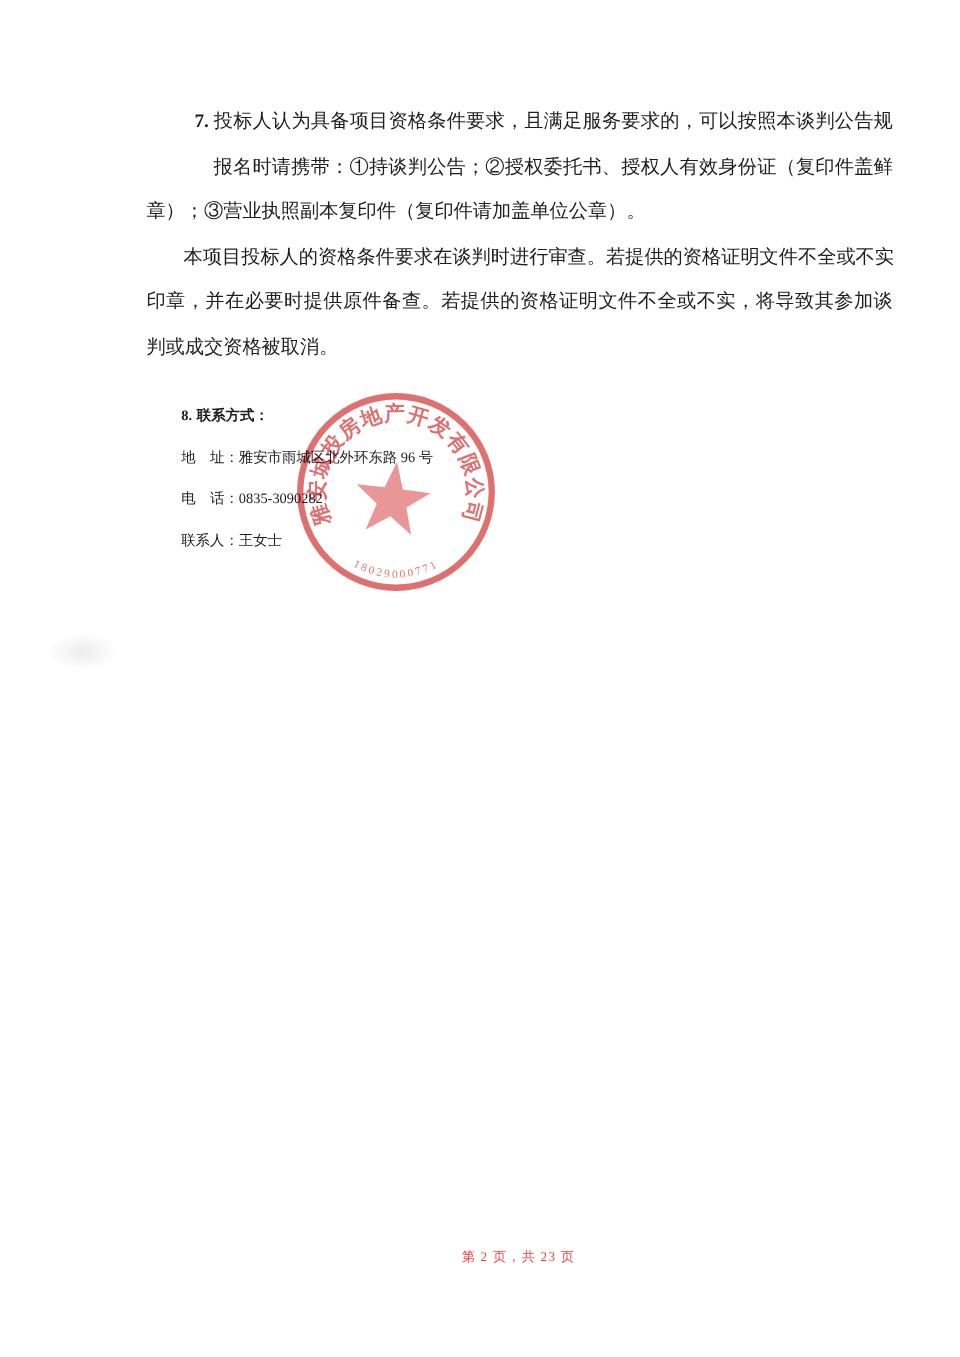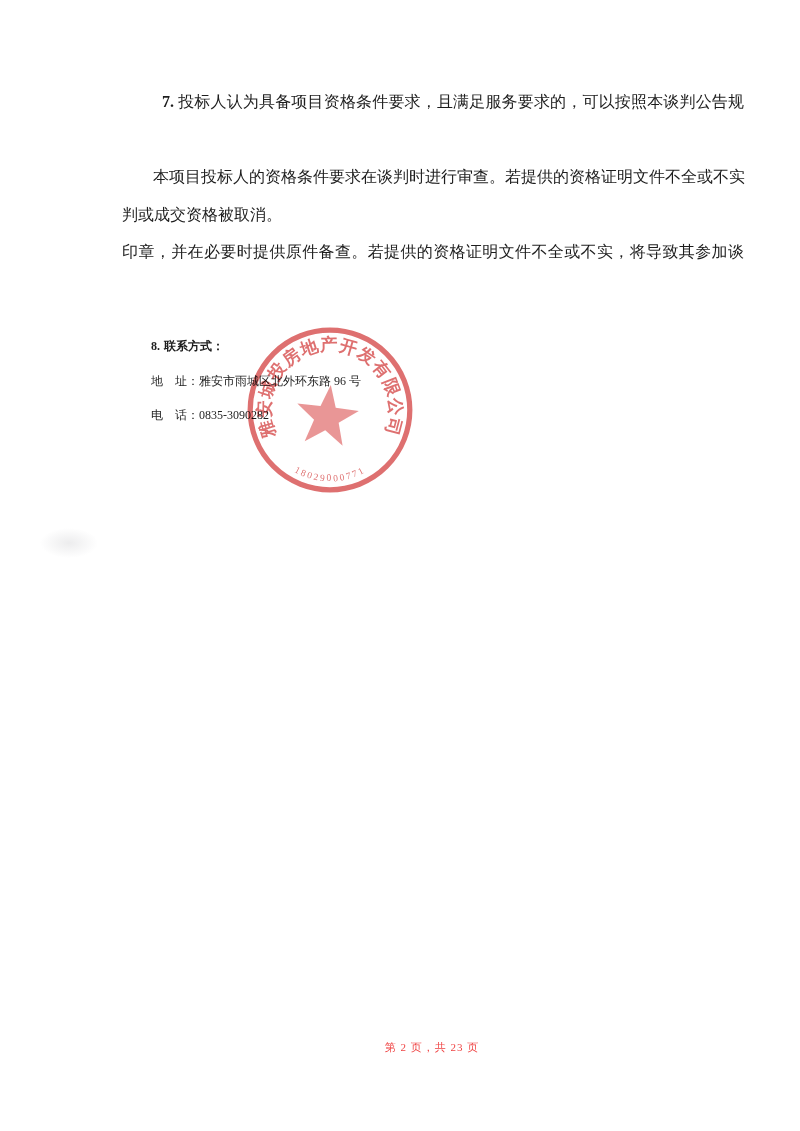--- a/index.html
+++ b/index.html
@@ -75,30 +75,32 @@
     border-radius: 50%;
   }
 </style>
 </head>
 <body>
 
 <div class="page">
 
   <div class="body-text">
     <span class="line full"><span class="indent-p7"></span><span class="num-prefix">7.</span><span>投标人认为具备项目资格条件要求，且满足服务要求的，可以按照本谈判公告规</span></span>
-    <span class="line full"><span class="indent-reg"></span></span>
+    <span class="line full"><span class="indent-reg"></span><span>报名时请携带：①持谈判公告；②授权委托书、授权人有效身份证（复印件盖鲜</span></span>
+    <span class="line">章）；③营业执照副本复印件（复印件请加盖单位公章）。</span>
     <span class="line full"><span class="indent-rev"></span><span>本项目投标人的资格条件要求在谈判时进行审查。若提供的资格证明文件不全或不实</span></span>
+    <span class="line full">印章，并在必要时提供原件备查。若提供的资格证明文件不全或不实，将导致其参加谈</span>
     <span class="line">判或成交资格被取消。</span>
-    <span class="line full">印章，并在必要时提供原件备查。若提供的资格证明文件不全或不实，将导致其参加谈</span>
   </div>
 
   <div class="contact">
     <span class="cline bold"><span class="num-prefix">8.</span><span>联系方式：</span></span>
     <span class="cline"><span>地　址：</span><span>雅安市雨城区北外环东路 96 号</span></span>
     <span class="cline"><span>电　话：</span><span>0835-3090282</span></span>
+    <span class="cline"><span>联系人：</span><span>王女士</span></span>
   </div>
 
   <svg class="seal" viewBox="0 0 160 160" width="168" height="168" xmlns="http://www.w3.org/2000/svg" xmlns:xlink="http://www.w3.org/1999/xlink">
     <defs>
       <path id="arcTop" d="M 28.3 104.1 A 57 57 0 1 1 131.7 104.1" fill="none"></path>
       <path id="arcBottom" d="M 24.3 119 A 68 68 0 0 0 135.7 119" fill="none"></path>
     </defs>
     <circle cx="80" cy="80" r="76" fill="none" stroke-width="5" stroke="#d75050"></circle>
     <polygon transform="rotate(7 77 87)" points="77,56 84.3,77 106.5,77.4 88.8,90.8 95.2,112.1 77,99.4 58.8,112.1 65.2,90.8 47.5,77.4 69.7,77" opacity="0.85" fill="#e06868"></polygon>
     <text font-size="16.5" font-weight="bold" font-family="Liberation Serif, DejaVu Serif, serif" fill="#d75050">

